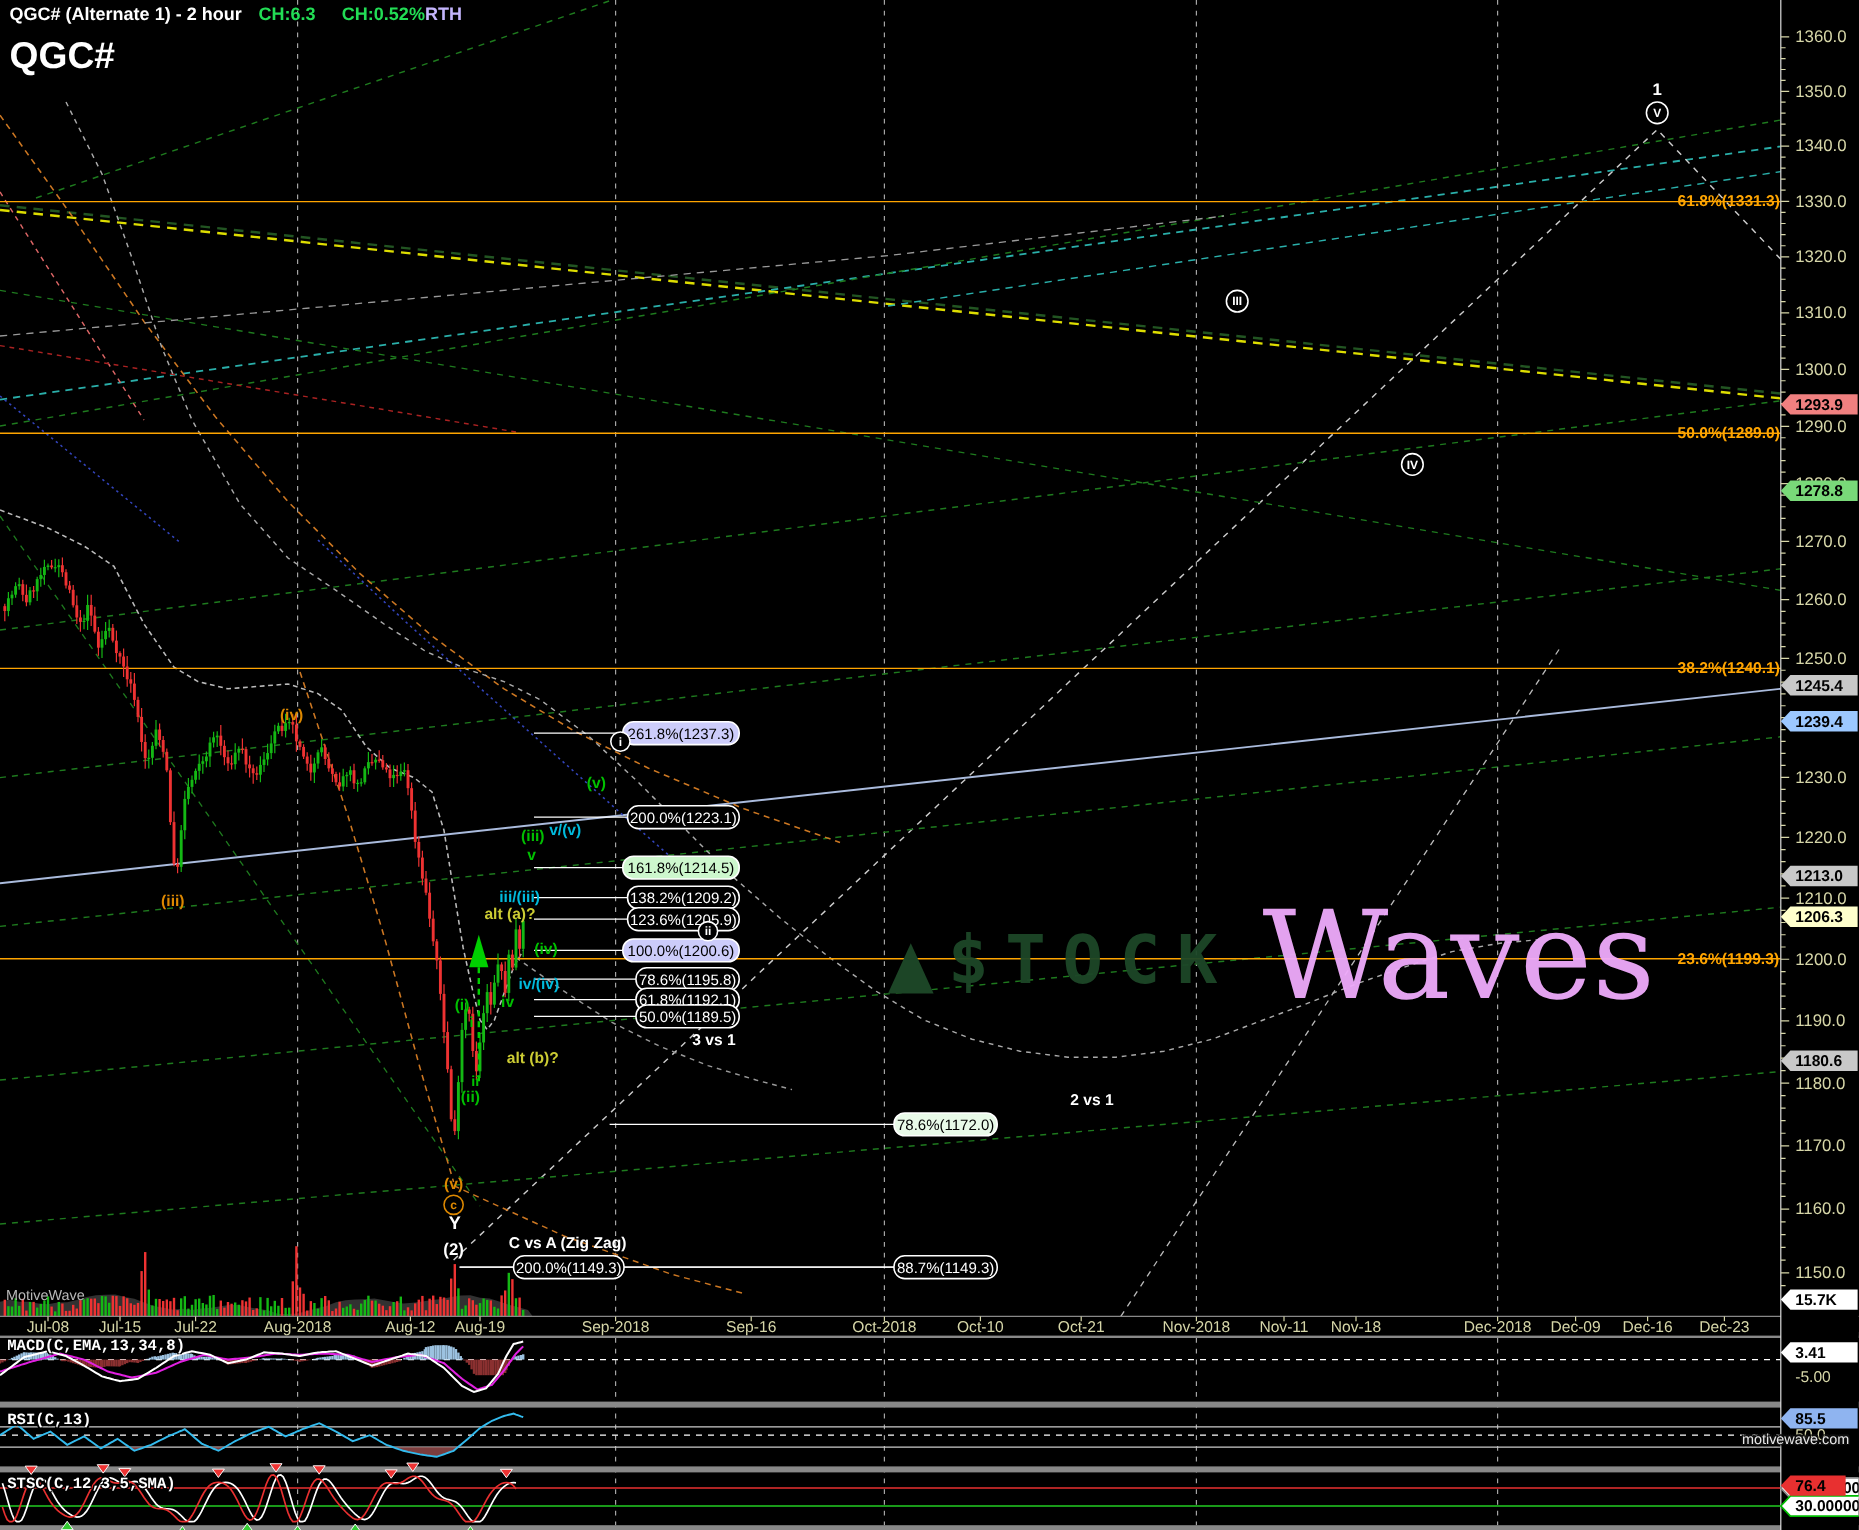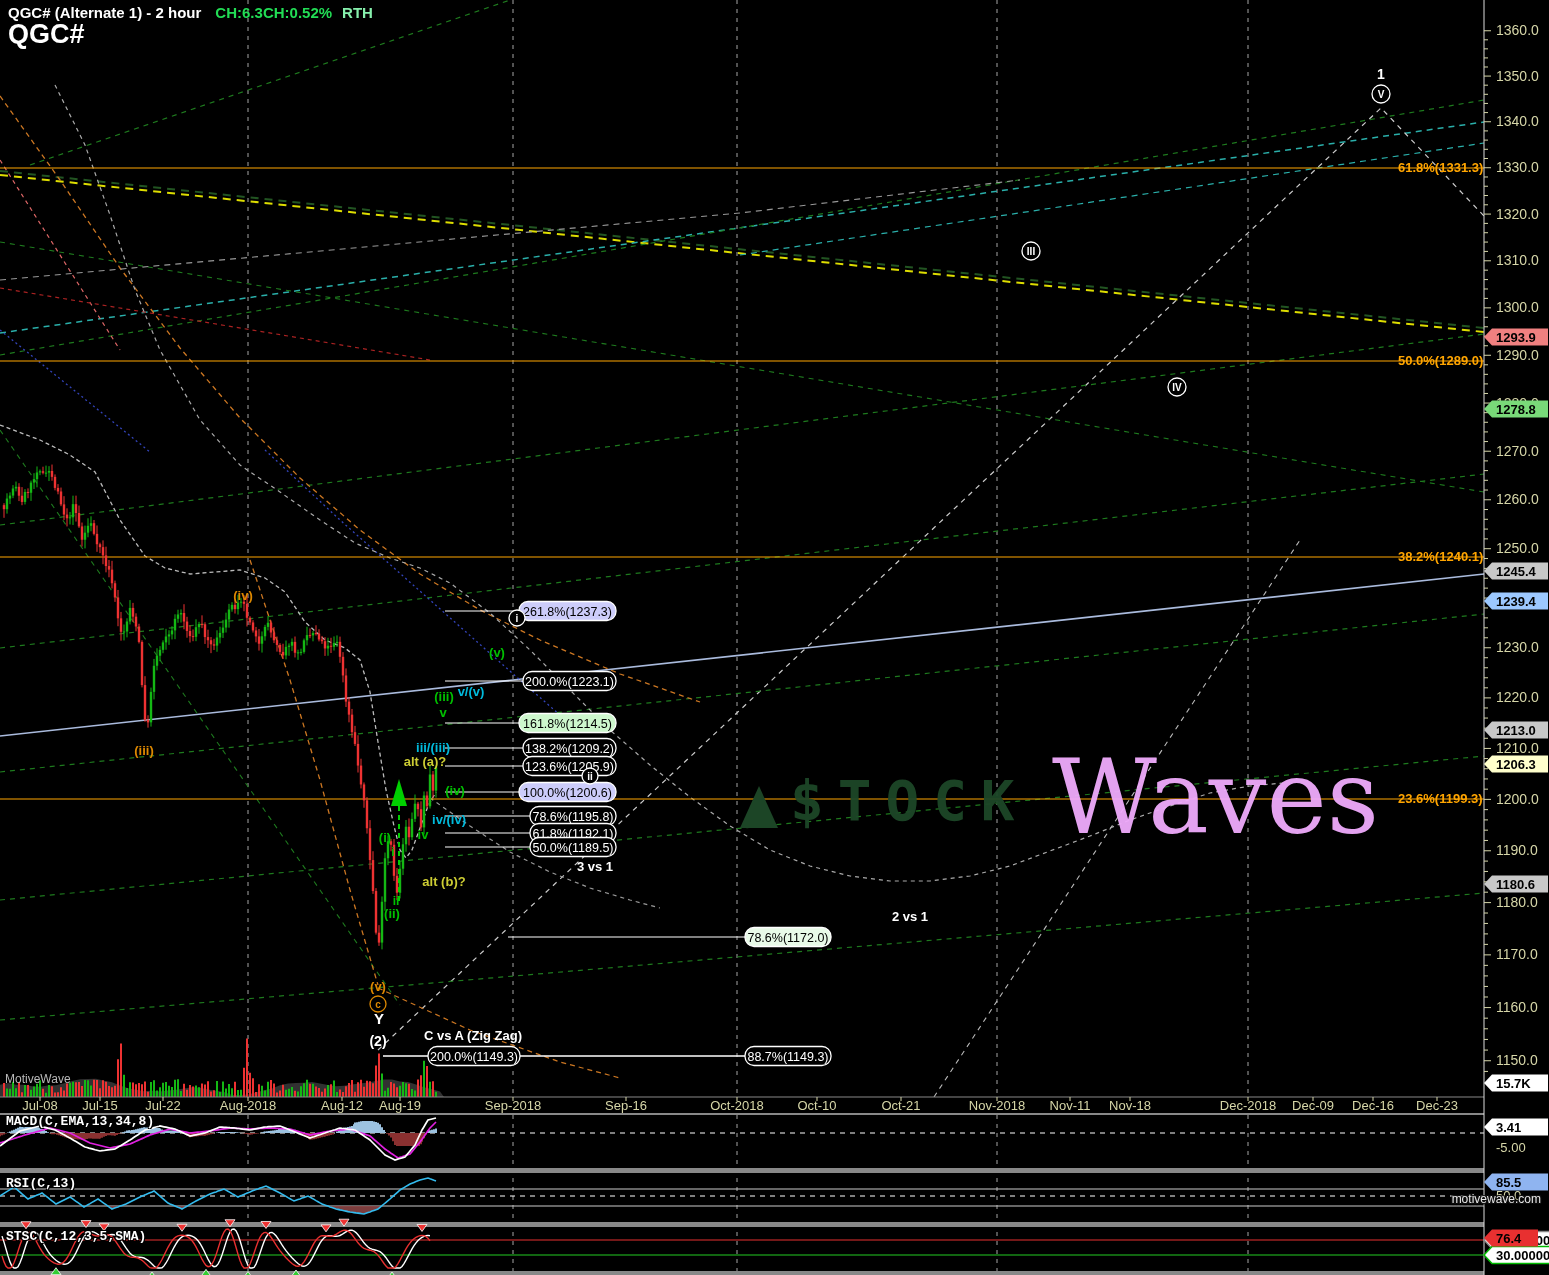--- a/index.html
+++ b/index.html
@@ -2,23 +2,23 @@
 <html><head>
 <meta charset="utf-8">
 <style>
   html,body{margin:0;padding:0;background:#000;}
   #stage{position:relative;width:1549px;height:1275px;background:#000;overflow:hidden;
          font-family:"Liberation Sans",sans-serif;}
   #chart-svg{position:absolute;left:0;top:0;}
   .hdr{position:absolute;left:8px;top:4px;z-index:30;white-space:nowrap;}
   .hdr .l1{font-size:15px;font-weight:bold;color:#fff;}
   .hdr .l1 .chg{color:#22dd55;margin-left:14px;text-align:center;}
-  .hdr .l1 .pct{color:#22dd55;margin-left:0;}
-  .hdr .l1 .rth{color:#86efac;margin-left:10px;}
-  .hdr .l2{font-size:27px;font-weight:bold;color:#fff;line-height:26px;}
+  .hdr .l1 .pct{color:#22dd55;margin-left:22px;}
+  .hdr .l1 .rth{color:#c4b5fd;}
+  .hdr .l2{font-size:31px;font-weight:bold;color:#fff;line-height:26px;margin-top:13px;}
   .ptitle{position:absolute;z-index:30;font-size:13px;font-weight:bold;color:#fff;
           text-shadow:1px 1px 0 #000,-1px -1px 0 #000,1px -1px 0 #000,-1px 1px 0 #000;font-family:Liberation Mono, monospace;}
   .mw-small{position:absolute;left:5px;top:1072px;z-index:30;font-size:12px;color:#b8b8b8;}
   .mw-url{position:absolute;right:8px;top:1192px;z-index:40;font-size:12px;font-weight:normal;color:#e8e8e8;
           text-shadow:1px 1px 0 #111,-1px -1px 0 #111,1px -1px 0 #111,-1px 1px 0 #111,0 2px 2px #000;}
   .wm{position:absolute;z-index:3;}
   .wm-tri{left:740px;top:786px;width:0;height:0;border-left:19px solid transparent;
           border-right:19px solid transparent;border-bottom:42px solid #1c4526;}
   .wm-stock{left:790px;top:768px;font-family:"DejaVu Sans Mono",monospace;font-weight:bold;
             font-size:56px;letter-spacing:14px;color:#1d4728;opacity:.95;}

